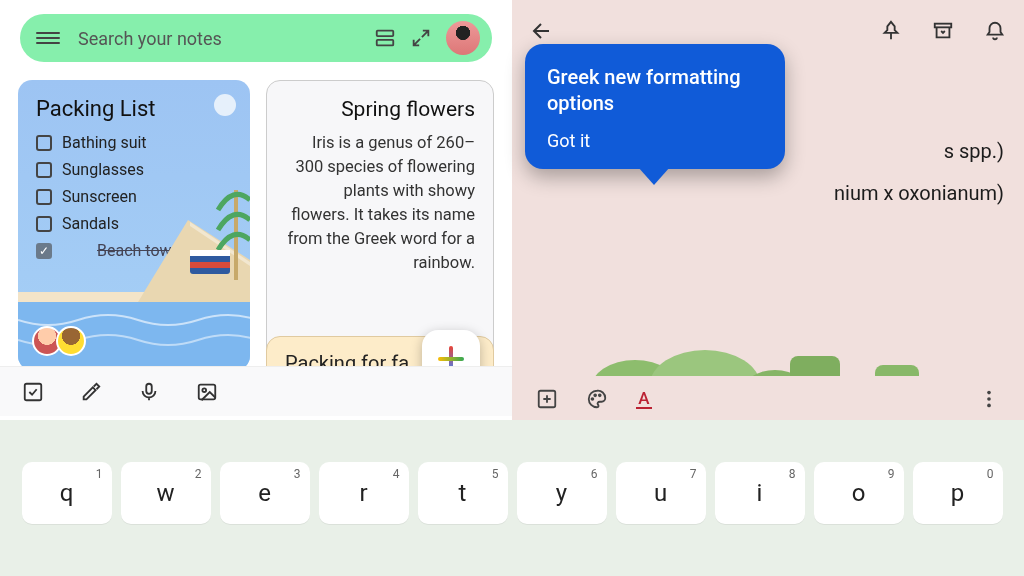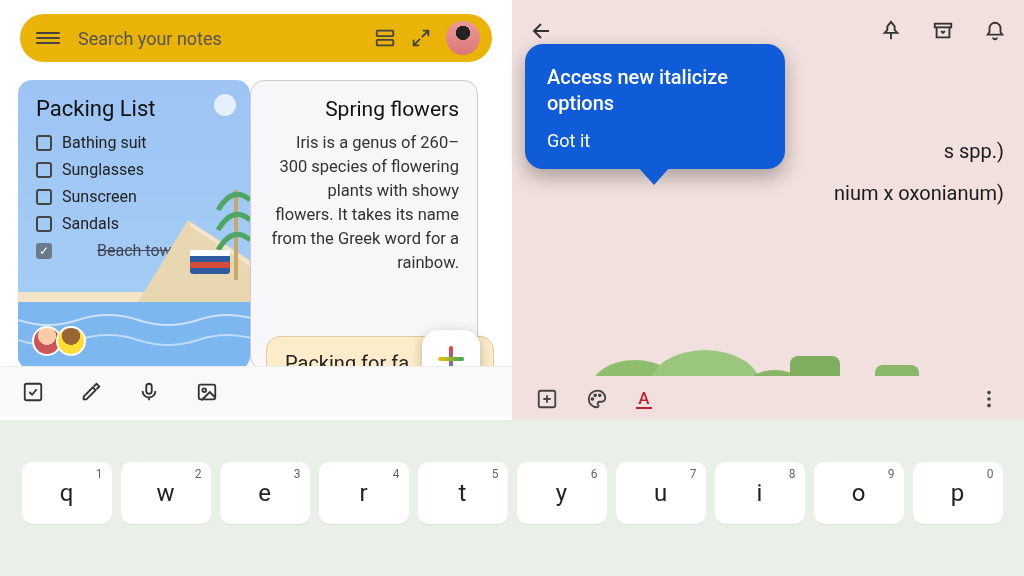--- a/index.html
+++ b/index.html
@@ -13,31 +13,31 @@
     background: #fff;
   }
   .right-pane {
     position: absolute; left: 512px; top: 0; width: 512px; height: 576px;
     background: #f1e0dd;
   }
 
   
   .search-bar {
     position: absolute; left: 20px; top: 14px; width: 472px; height: 48px;
-    background: #eab308; border-radius: 50px; display: flex; align-items: center;
+    background: #86efac; border-radius: 50px; display: flex; align-items: center;
     padding: 0 12px; color: #444;
   }
   .hamburger { width: 24px; height: 24px; display:flex; flex-direction:column; justify-content:center; gap:3px; cursor:pointer; margin-right:18px; margin-left:4px;}
   .hamburger div { height:2px; background:#444; border-radius:2px; }
   .search-text { flex:1; font-size:18px; color:#555; }
   .layout-icon, .expand-icon { width:22px; height:22px; margin-left:14px; color:#444; }
   .avatar { width:34px; height:34px; border-radius:50%; background:linear-gradient(#d66,#c35); margin-left:14px; background-image: radial-gradient(circle at 50% 35%, #222 0 25%, transparent 26%), linear-gradient(#e99,#d77);}
 
   
-  .notes { position:absolute; left:18px; top:80px; right:18px; display:flex; }
+  .notes { position:absolute; left:18px; top:80px; right:18px; display:flex; gap:16px; }
   .note-card { border-radius:14px; padding:16px 18px; }
   .packing {
     width: 232px; height: 290px;
     background: linear-gradient(#9dc4f3,#a6d0f6);
     position: relative; overflow: hidden; color:#1d1d1d;
   }
   .packing h2 { font-size:22px; font-weight:400; margin-bottom:12px; color:#111; }
   .check-row { display:flex; align-items:center; font-size:16px; margin:8px 0; color:#222; }
   .cbox { width:16px; height:16px; border:2px solid #444; border-radius:3px; margin-right:10px; display:flex; align-items:center; justify-content:center; background:#fff0;}
   .cbox.checked { background:#6b7a8a; border-color:#6b7a8a; }
@@ -262,21 +262,21 @@
   <div class="format-icon">A</div>
   <div class="spacer"></div>
   <svg viewBox="0 0 24 24" fill="currentColor">
       <circle cx="12" cy="5" r="2"></circle>
       <circle cx="12" cy="12" r="2"></circle>
       <circle cx="12" cy="19" r="2"></circle>
     </svg>
 </div>
 
 <div class="tip">
-  <h3>Access new italicize options</h3>
+  <h3>Greek new formatting options</h3>
   <div class="gotit">Got it</div>
   <div class="tail"></div>
 </div>
 
 <div class="kbd">
   <div class="krow" id="krow1">
       <div class="key">q<span class="sup">1</span></div>
       <div class="key">w<span class="sup">2</span></div>
       <div class="key">e<span class="sup">3</span></div>
       <div class="key">r<span class="sup">4</span></div>

